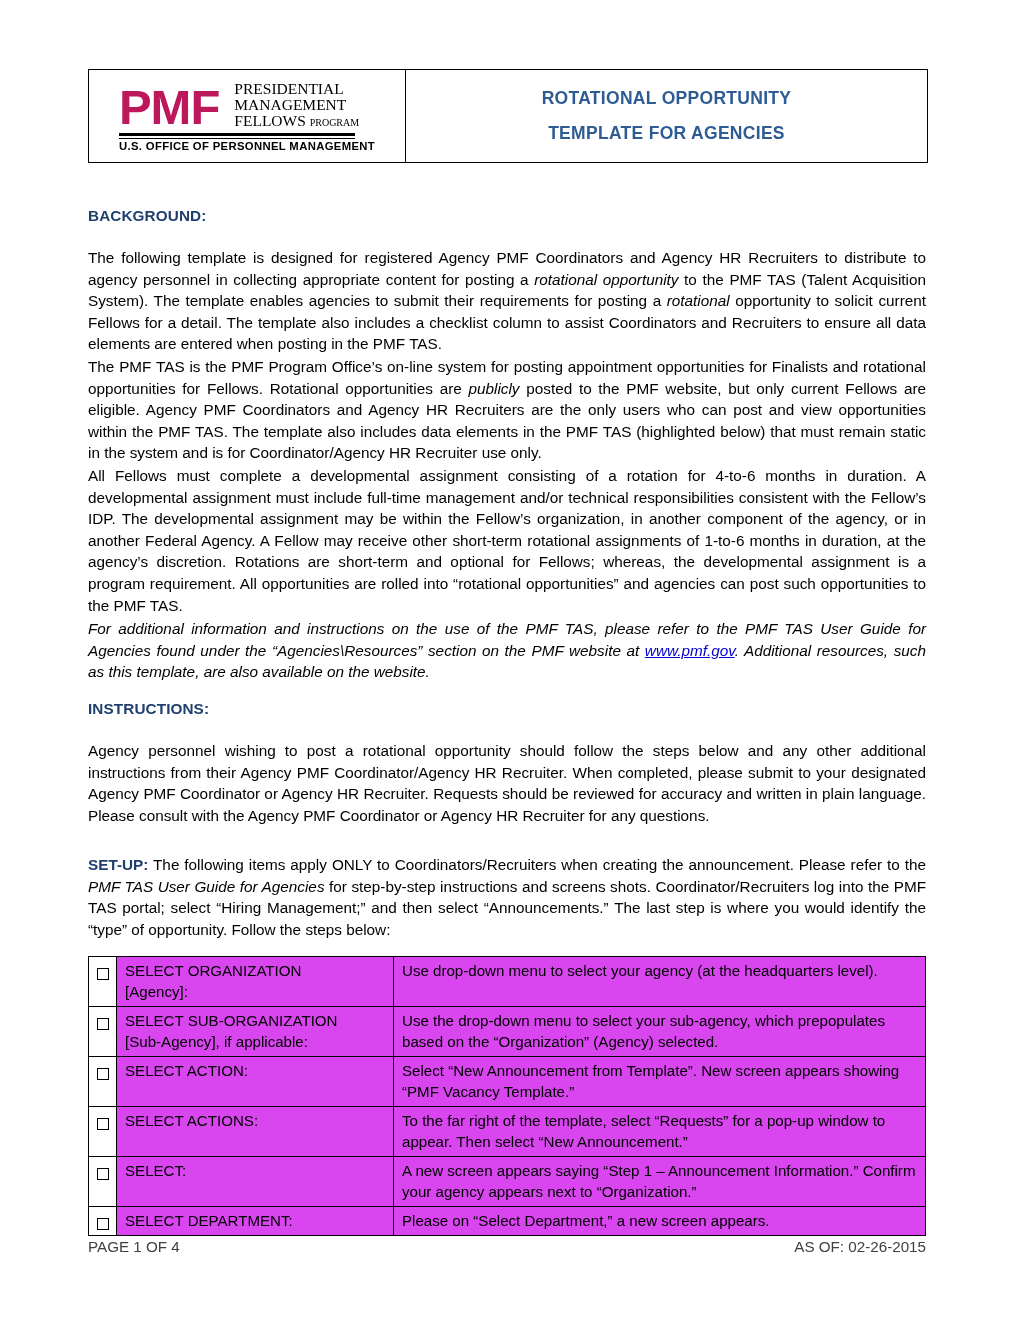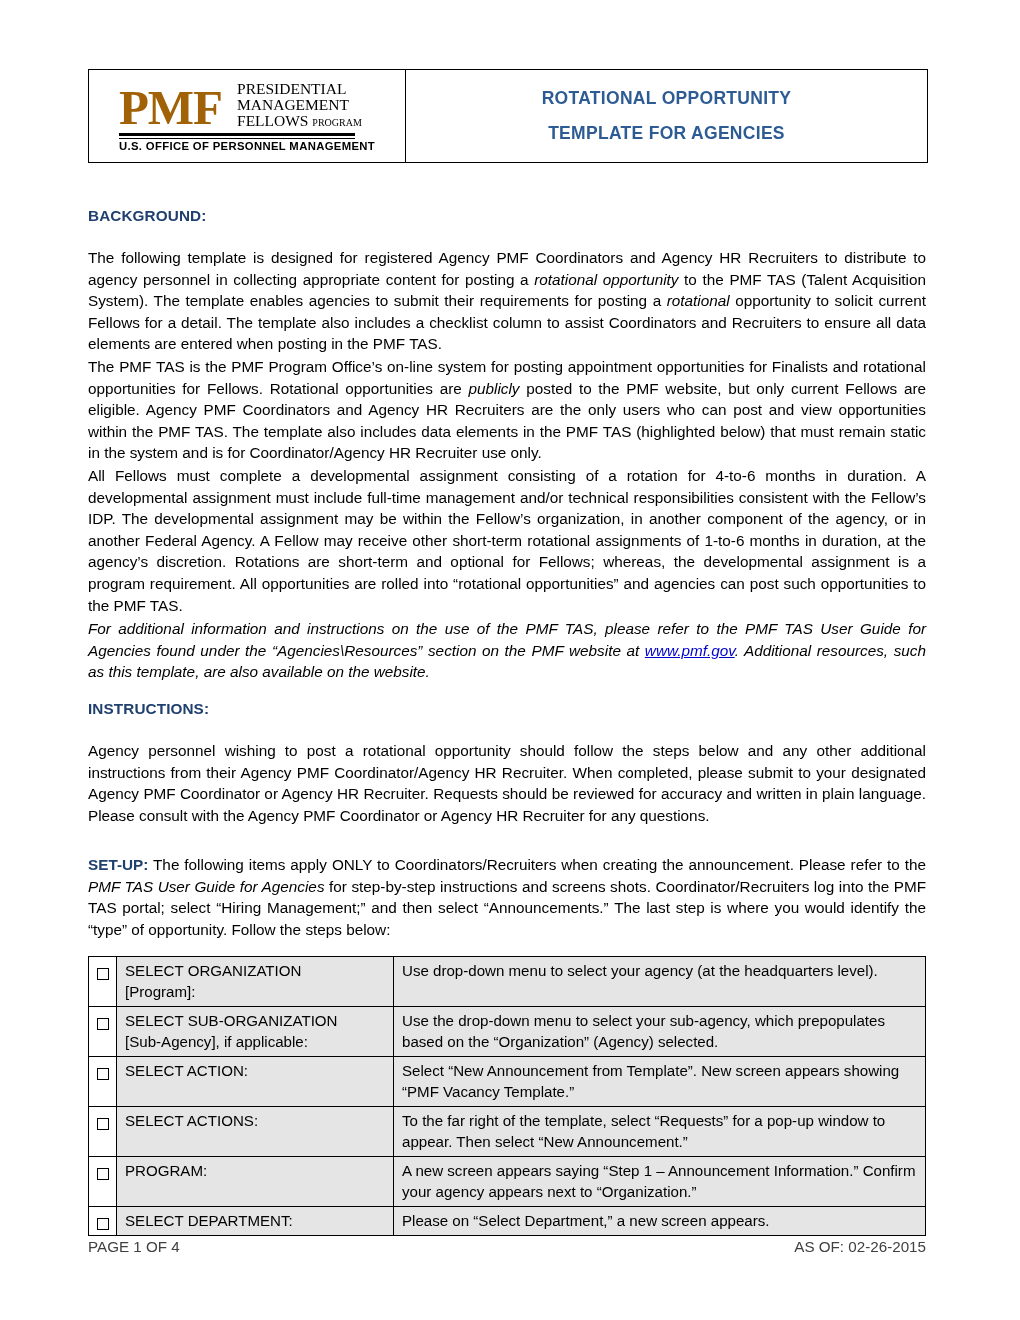--- a/index.html
+++ b/index.html
@@ -56,26 +56,26 @@
     text-align: left;
     padding: 3px 0 2px 0;
     line-height: 1;
   }
   .logo-top {
     display: flex;
     align-items: flex-end;
     justify-content: flex-start;
   }
   .logo-pmf {
-    font-family: Liberation Serif, serif;
+    font-family: Liberation Sans, sans-serif;
     font-size: 49px;
     font-weight: 700;
     letter-spacing: -1px;
     line-height: 0.93;
-    color: #a16207;
+    color: #be185d;
     display: block;
   }
   .logo-stack {
     display: flex;
     flex-direction: column;
     justify-content: flex-end;
     margin-left: 15px;
     padding-bottom: 2px;
   }
   .logo-stack span {
@@ -150,21 +150,21 @@
     left: 0;
     top: 956px;
     width: 838px;
     border-collapse: collapse;
     table-layout: fixed;
   }
   .steps-table td {
     border: 1.5px solid #000;
     padding: 0;
     vertical-align: top;
-    background: #e5e5e5;
+    background: #d946ef;
     font-size: 15.1px;
     line-height: 21px;
   }
   td.cb-cell {
     width: 27px;
     background: #ffffff;
     text-align: center;
     vertical-align: top;
     padding-top: 5px;
   }
@@ -240,41 +240,41 @@
   <div class="section-head" style="top:700px;left:0;">INSTRUCTIONS:</div>
 
   <div class="para" style="top:740px;">Agency personnel wishing to post a rotational opportunity should follow the steps below and any other additional instructions from their Agency PMF Coordinator/Agency HR Recruiter. When completed, please submit to your designated Agency PMF Coordinator or Agency HR Recruiter. Requests should be reviewed for accuracy and written in plain language. Please consult with the Agency PMF Coordinator or Agency HR Recruiter for any questions.</div>
 
   <div class="para" style="top:854px;"><span class="setup-label">SET-UP:</span><span>  The following items apply ONLY to Coordinators/Recruiters when creating the announcement.  Please refer to the </span><i>PMF TAS User Guide for Agencies</i><span> for step-by-step instructions and screens shots.  Coordinator/Recruiters log into the PMF TAS portal; select “Hiring Management;” and then select “Announcements.” The last step is where you would identify the “type” of opportunity.  Follow the steps below:</span></div>
 
   <table class="steps-table">
     <tbody>
       <tr>
         <td class="cb-cell"><span class="checkbox"></span></td>
-        <td class="label-cell"><span>SELECT ORGANIZATION</span><br><span>[Program]:</span></td>
+        <td class="label-cell"><span>SELECT ORGANIZATION</span><br><span>[Agency]:</span></td>
         <td class="desc-cell">Use drop-down menu to select your agency (at the headquarters level).</td>
       </tr>
       <tr>
         <td class="cb-cell"><span class="checkbox"></span></td>
         <td class="label-cell"><span>SELECT SUB-ORGANIZATION</span><br><span>[Sub-Agency], if applicable:</span></td>
         <td class="desc-cell">Use the drop-down menu to select your sub-agency, which prepopulates based on the “Organization” (Agency) selected.</td>
       </tr>
       <tr>
         <td class="cb-cell"><span class="checkbox"></span></td>
         <td class="label-cell">SELECT ACTION:</td>
         <td class="desc-cell">Select “New Announcement from Template”. New screen appears showing “PMF Vacancy Template.”</td>
       </tr>
       <tr>
         <td class="cb-cell"><span class="checkbox"></span></td>
         <td class="label-cell">SELECT ACTIONS:</td>
         <td class="desc-cell">To the far right of the template, select “Requests” for a pop-up window to appear.  Then select “New Announcement.”</td>
       </tr>
       <tr>
         <td class="cb-cell"><span class="checkbox"></span></td>
-        <td class="label-cell">PROGRAM:</td>
+        <td class="label-cell">SELECT:</td>
         <td class="desc-cell">A new screen appears saying “Step 1 – Announcement Information.” Confirm your agency appears next to “Organization.”</td>
       </tr>
       <tr>
         <td class="cb-cell"><span class="checkbox"></span></td>
         <td class="label-cell">SELECT DEPARTMENT:</td>
         <td class="desc-cell">Please on “Select Department,” a new screen appears.</td>
       </tr>
     </tbody>
   </table>
 

